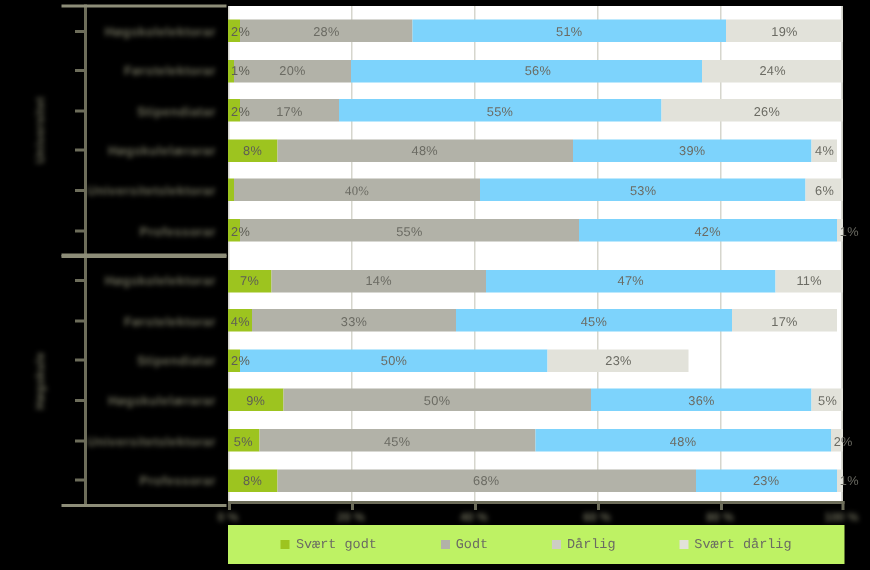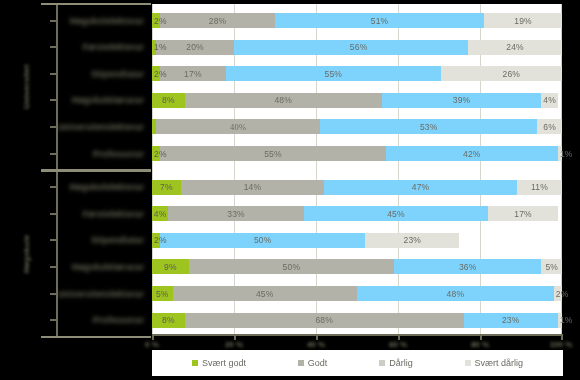--- a/index.html
+++ b/index.html
@@ -113,24 +113,25 @@
     transform:translateX(-50%);
     filter:blur(1.8px);
     -webkit-filter:blur(1.8px);
     white-space:nowrap;
   }
 
   
   .legend{
     position:absolute;
     left:152px;top:350px;width:411px;height:26px;
-    background:#ffffff;
+    background:#bef264;
     display:flex;align-items:center;justify-content:space-around;
     box-sizing:border-box;
     padding:0 14px;
+    font-family:Liberation Mono, monospace;
   }
   .legend-item{display:flex;align-items:center;gap:4px;}
   .swatch{width:6px;height:6px;display:inline-block;}
   .legend-label{font-size:9px;color:#6b6b63;white-space:nowrap;}
 </style>
 </head>
 <body>
 
 <div id="root">
 

